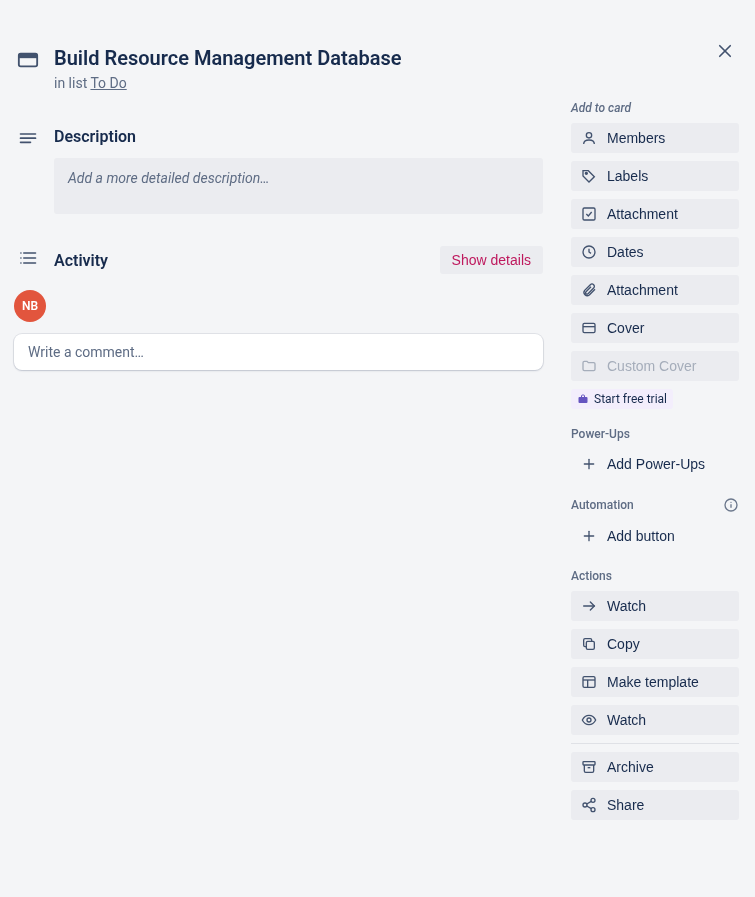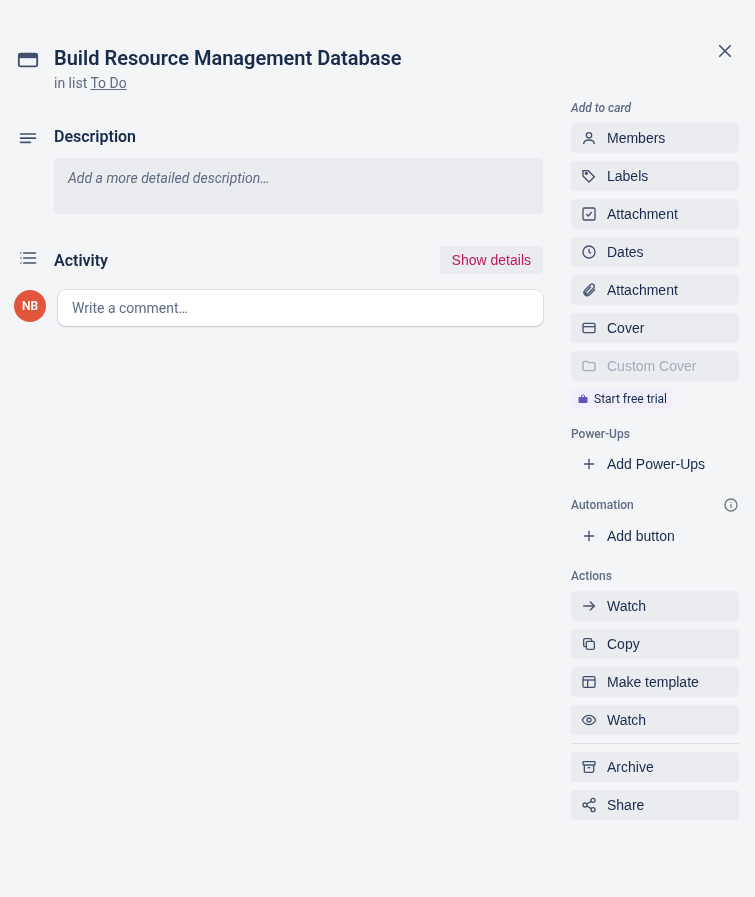--- a/index.html
+++ b/index.html
@@ -113,20 +113,21 @@
   font-size: 14px;
   color: #5e6c84;
   cursor: pointer;
   font-style: italic;
 }
 .comment-row {
   display: flex;
   gap: 12px;
   margin-top: 16px;
   padding-left: 2px;
+  flex-direction: column;
 }
 .avatar {
   width: 32px;
   height: 32px;
   border-radius: 50%;
   background: #e2553d;
   color: #fff;
   font-size: 12px;
   font-weight: 600;
   display: flex;

